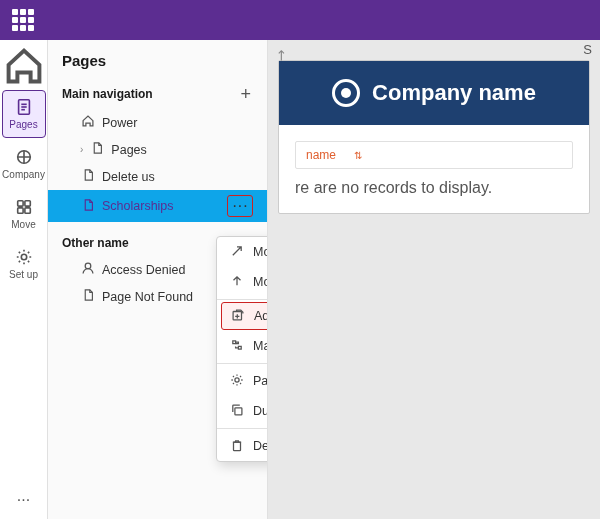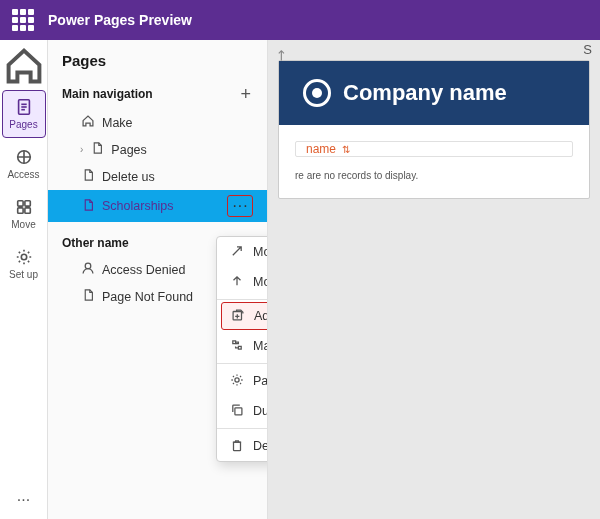--- a/index.html
+++ b/index.html
@@ -181,20 +181,21 @@
       background: white;
       border: 1px solid #ccc;
       border-radius: 2px;
     }
     .preview-header {
       background: #1e4070;
       padding: 18px 24px;
       display: flex;
       align-items: center;
       gap: 12px;
+      justify-content: center;
     }
     .preview-logo-circle {
       width: 28px; height: 28px;
       border-radius: 50%;
       border: 3px solid white;
       background: transparent;
       display: flex; align-items: center; justify-content: center;
     }
     .preview-logo-inner {
       width: 10px; height: 10px;
@@ -205,29 +206,29 @@
       font-size: 22px;
       font-weight: 600;
       color: white;
     }
     .preview-content {
       padding: 16px;
     }
     .preview-field {
       display: flex;
       align-items: center;
-      gap: 6px;
+      gap: 18px;
       border: 1px solid #e0e0e0;
-      padding: 0 10px;
+      padding: 6px 10px;
       margin-bottom: 10px;
       border-radius: 2px;
     }
     .preview-field-label { color: #e06030; font-size: 12px; font-weight: 500; }
     .preview-field-icon { color: #e06030; font-size: 10px; }
-    .preview-no-records { font-size: 10px; color: #555; padding: 4px 0; }
+    .preview-no-records { font-size: 16px; color: #555; padding: 4px 0; }
 
     
     .resize-icon {
       position: absolute;
       top: 8px;
       left: 8px;
       font-size: 14px;
       color: #888;
       transform: rotate(135deg);
       display: inline-block;
@@ -248,21 +249,20 @@
     <span></span>
       <span></span>
       <span></span>
     <span></span>
       <span></span>
       <span></span>
     <span></span>
       <span></span>
       <span></span>
   </div>
-  <span class="topbar-title">Power Pages Preview</span>
 </div>
 
 <div class="main-layout">
 
   <div class="icon-sidebar">
     <div class="home-icon-top">
       <svg viewBox="0 0 20 20" fill="none" stroke="#555" stroke-width="1.8">
         <path d="M3 9.5L10 3l7 6.5V17H13v-4h-6v4H3z"></path>
       </svg>
     </div>
@@ -273,21 +273,21 @@
         <line x1="7" y1="10" x2="13" y2="10"></line>
         <line x1="7" y1="13" x2="11" y2="13"></line>
       </svg>
       <span>Pages</span>
     </div>
     <div class="icon-sidebar-item">
       <svg viewBox="0 0 20 20" fill="none" stroke="#555" stroke-width="1.8">
         <circle cx="10" cy="10" r="7"></circle>
         <path d="M10 3v14M3 10h14"></path>
       </svg>
-      <span>Access</span>
+      <span>Company</span>
     </div>
     <div class="icon-sidebar-item">
       <svg viewBox="0 0 20 20" fill="none" stroke="#555" stroke-width="1.8">
         <rect x="3" y="3" width="6" height="6" rx="1"></rect>
         <rect x="11" y="3" width="6" height="6" rx="1"></rect>
         <rect x="3" y="11" width="6" height="6" rx="1"></rect>
         <rect x="11" y="11" width="6" height="6" rx="1"></rect>
       </svg>
       <span>Move</span>
     </div>
@@ -310,21 +310,21 @@
       <span class="section-header-label">Main navigation</span>
       <span class="add-btn">+</span>
     </div>
 
     <div class="nav-item indent">
       <span class="nav-item-icon">
         <svg width="14" height="14" viewBox="0 0 20 20" fill="none" stroke="#555" stroke-width="1.8">
           <path d="M3 9.5L10 3l7 6.5V17H13v-4h-6v4H3z"></path>
         </svg>
       </span>
-      <span class="nav-item-label">Make</span>
+      <span class="nav-item-label">Power</span>
     </div>
 
     <div class="nav-item indent">
       <span class="chevron-right">›</span>
       <span class="nav-item-icon">
         <svg width="13" height="14" viewBox="0 0 20 20" fill="none" stroke="#555" stroke-width="1.8">
           <path d="M5 2h7l4 4v12H5z"></path>
           <path d="M12 2v4h4"></path>
         </svg>
       </span>

